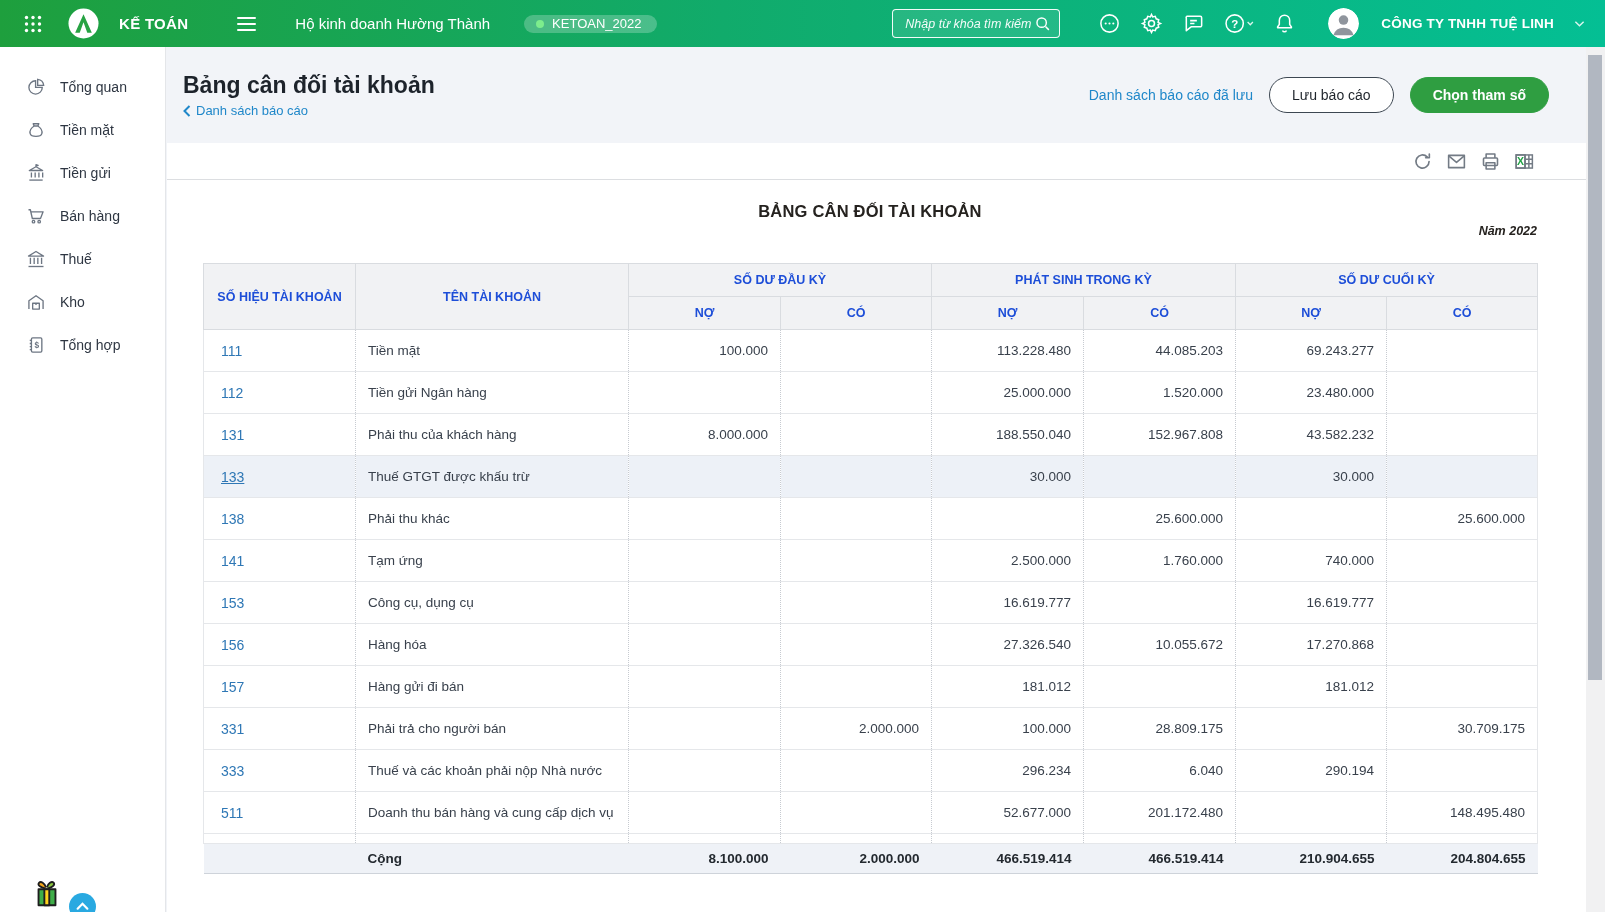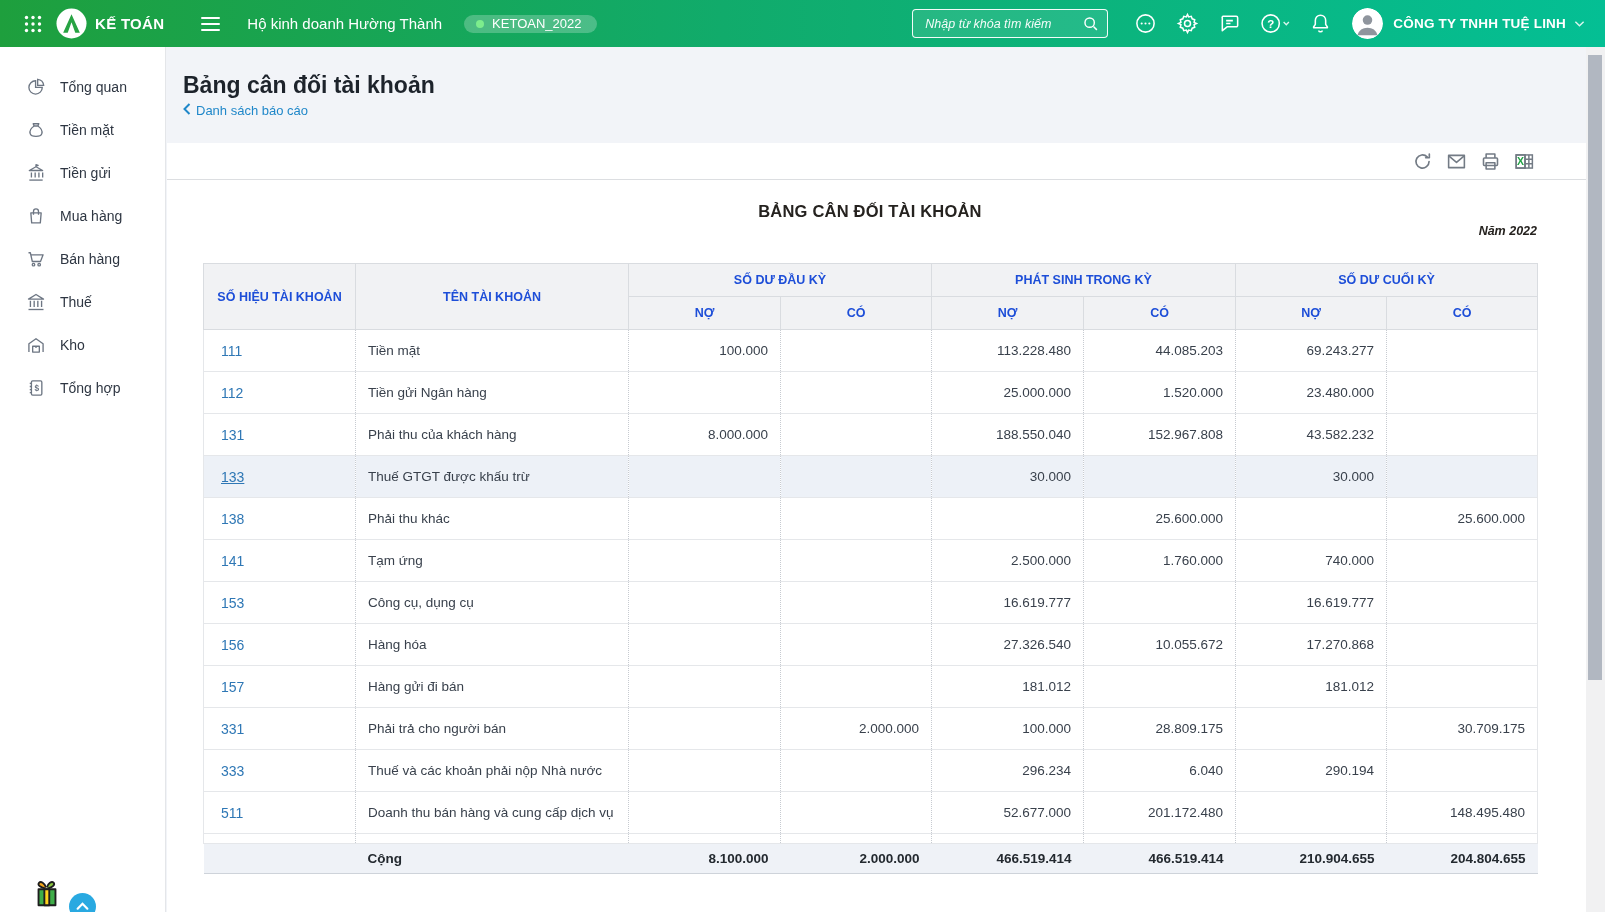--- a/index.html
+++ b/index.html
@@ -11,33 +11,33 @@
   }
   svg { display:block; }
 
   
   .topbar {
     position:fixed; top:0; left:0; width:1605px; height:47px; z-index:30;
     background:linear-gradient(90deg,#1e9f3d 0%,#11ab6b 45%,#04bf94 100%);
     display:flex; align-items:center; justify-content:space-between;
     padding:0 20px 0 24px; color:#fff;
   }
-  .tb-left, .tb-right { display:flex; align-items:center; }
+  .tb-left, .tb-right { display:flex; align-items:center;gap:12px; }
   .tb-grid { margin-right:14px; cursor:pointer; }
   .tb-logo { margin-right:8px; }
   .tb-appname { font-size:15px; font-weight:bold; letter-spacing:.3px; margin-right:36px; }
   .tb-menu { margin-right:26px; cursor:pointer; }
   .tb-org { font-size:15px; font-weight:500; margin-right:22px; white-space:nowrap; }
   .tb-badge {
     display:flex; align-items:center; gap:8px; height:18px; padding:0 16px 0 12px;
     background:rgba(255,255,255,.24); border-radius:14px; font-size:13px; font-weight:500;
   }
   .tb-badge .dot { width:8px; height:8px; border-radius:50%; background:#7ded8d; }
   .tb-search {
-    display:flex; align-items:center; width:196px; height:29px; margin-right:26px;
+    display:flex; align-items:center; width:168px; height:29px; margin-right:26px;
     border:1px solid rgba(255,255,255,.95); border-radius:4px; padding:0 8px 0 10px;
     background:rgba(255,255,255,.10);
   }
   .tb-search input {
     flex:1; border:none; outline:none; background:transparent; color:#fff;
     font-size:12.5px; font-style:italic; font-family:inherit; min-width:0;
   }
   .tb-search input::placeholder { color:rgba(255,255,255,.95); font-style:italic; }
   .tb-search .s-icon { color:#fff; }
   .tb-icons { display:flex; align-items:center; gap:19px; margin-right:20px; }
@@ -69,21 +69,21 @@
     color:#fff; cursor:pointer;
   }
 
   
   .main { position:fixed; left:167px; top:47px; right:0; bottom:0; }
   .page-head {
     height:96px; display:flex; align-items:center; justify-content:space-between;
     padding:0 56px 0 16px;
   }
   .ph-left .title { font-size:23px; font-weight:bold; color:#1d232b; line-height:1.15; }
-  .ph-back { display:flex; gap:5px; margin-top:5px; cursor:pointer; }
+  .ph-back { display:flex; align-items:center; gap:5px; margin-top:5px; cursor:pointer; }
   .ph-back .bk-label { color:#1f87c9; font-size:13px; }
   .ph-right { display:flex; align-items:center; gap:16px; }
   .ph-saved { color:#1f87c9; font-size:14px; cursor:pointer; white-space:nowrap; }
   .btn { height:36px; border-radius:18px; font-size:14px; font-family:inherit; cursor:pointer; padding:0 22px; }
   .btn-outline { background:#fff; border:1.5px solid #3d4752; color:#1e242b; font-weight:500; }
   .btn-green { background:#2f9e41; border:1.5px solid #2f9e41; color:#fff; font-weight:bold; }
 
   .card { background:#fff; height:calc(100% - 96px); overflow:hidden; }
   .toolbar {
     height:37px; border-bottom:1px solid #dcdee1; display:flex; align-items:center;
@@ -247,29 +247,20 @@
     <div class="sb-item">
       <span class="sb-icon">
         <svg viewBox="0 0 24 24" fill="none" stroke="currentColor" stroke-width="1.6" stroke-linejoin="round">
           <path d="M4 20.5h16"></path>
           <path d="M6.5 17.5v-6M11 17.5v-6M15.5 17.5v-6M20 17.5v-6"></path>
           <path d="M4 9l8-4.5L20 9z"></path>
           <path d="M12 4.5V2l2.5.9L12 3.8"></path>
         </svg>
       </span>
       <span class="sb-label">Tiền gửi</span>
-    </div>
-    <div class="sb-item">
-      <span class="sb-icon">
-        <svg viewBox="0 0 24 24" fill="none" stroke="currentColor" stroke-width="1.6" stroke-linejoin="round">
-          <path d="M5.8 8.2h12.4l-1 12H6.8l-1-12z"></path>
-          <path d="M9 10.5V6.5a3 3 0 016 0v4"></path>
-        </svg>
-      </span>
-      <span class="sb-label">Mua hàng</span>
     </div>
     <div class="sb-item">
       <span class="sb-icon">
         <svg viewBox="0 0 24 24" fill="none" stroke="currentColor" stroke-width="1.6" stroke-linejoin="round">
           <path d="M3 4.5h2.2L7.6 15h9.8L20.5 7H6"></path>
           <circle cx="9" cy="18.8" r="1.5"></circle>
           <circle cx="15.8" cy="18.8" r="1.5"></circle>
         </svg>
       </span>
       <span class="sb-label">Bán hàng</span>
@@ -324,20 +315,25 @@
 <main class="main">
   <div class="page-head">
     <div class="ph-left">
       <div class="title">Bảng cân đối tài khoản</div>
       <div class="ph-back">
         <svg width="8" height="12" viewBox="0 0 8 12" fill="none" stroke="#1f87c9" stroke-width="2">
             <path d="M6.5 1L1.5 6l5 5"></path>
           </svg>
         <span class="bk-label">Danh sách báo cáo</span>
       </div>
+    </div>
+    <div class="ph-right">
+      <span class="ph-saved">Danh sách báo cáo đã lưu</span>
+      <button class="btn btn-outline">Lưu báo cáo</button>
+      <button class="btn btn-green">Chọn tham số</button>
     </div>
   </div>
 
   <section class="card">
     <div class="toolbar" id="report-toolbar">
         <span class="tbar-icon">
           <svg viewBox="0 0 24 24" fill="none" stroke="currentColor" stroke-width="1.9" stroke-linecap="round">
             <path d="M19.5 12a7.5 7.5 0 11-2.2-5.3"></path>
             <path d="M19.8 3.5v4.2h-4.2" stroke-linejoin="round"></path>
           </svg>

